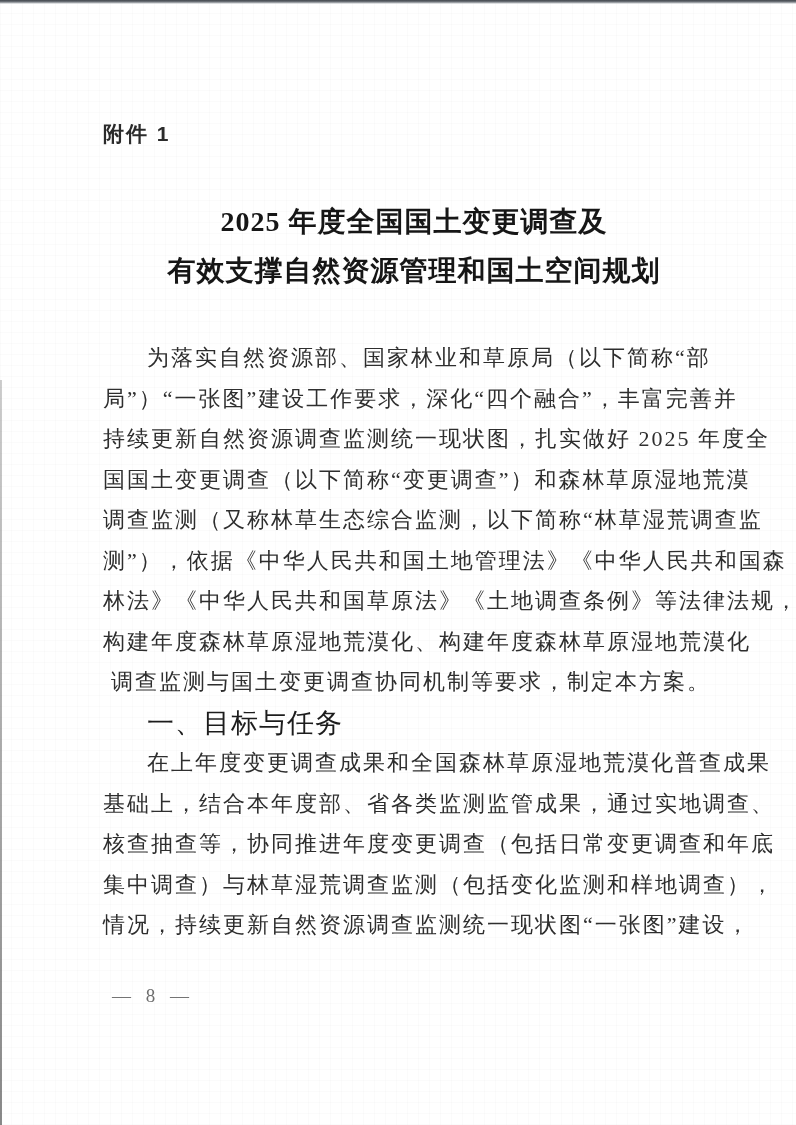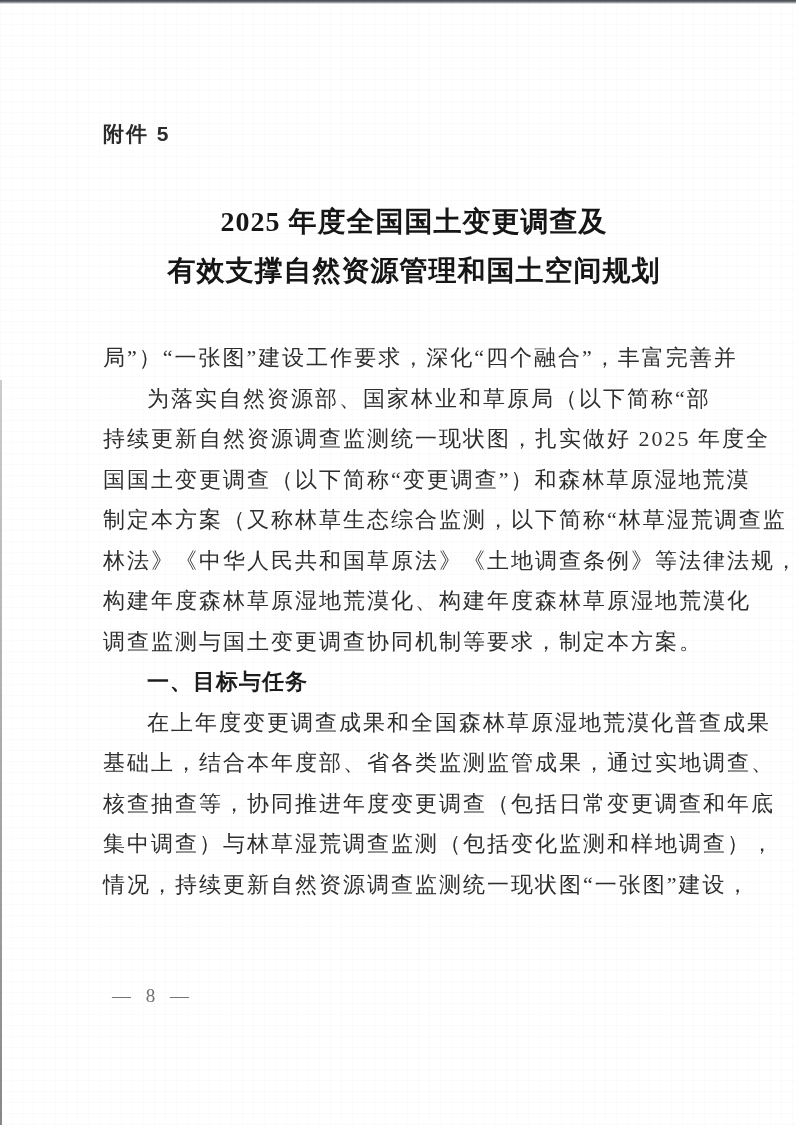--- a/index.html
+++ b/index.html
@@ -64,59 +64,60 @@
     color: #2e2e2e;
   }
   .line {
     text-align: justify;
     text-align-last: justify;
     letter-spacing: 2px;
     white-space: nowrap;
     height: 40.5px;
   }
   .line.indent { padding-left: 44px; }
-  .line.end { text-align-last: left; }
+  .line.end { text-align-last: left; margin-left: 8px; }
   .line.heading {
     padding-left: 44px;
     text-align-last: left;
     font-family: "Liberation Sans", "DejaVu Sans", sans-serif;
-    font-weight: bold;
-    font-size: 22px;
+    font-weight: normal;
+    font-size: 27px;
     letter-spacing: 1px;
     color: #1c1c1c;
   }
   .page-footer {
     position: absolute;
     top: 985px;
     left: 112px;
     font-size: 19px;
     letter-spacing: 5px;
     color: #6e6e6e;
   }
 </style>
 </head>
 <body>
 
 <div class="page">
   <div class="scan-edge-top"></div>
   <div class="scan-edge-left"></div>
 
-  <div class="attachment">附件 5</div>
+  <div class="attachment">附件 1</div>
 
   <div class="title-block">
     <div>2025 年度全国国土变更调查及</div>
     <div>有效支撑自然资源管理和国土空间规划</div>
   </div>
 
   <div class="doc-body">
+    <div class="line indent">为落实自然资源部、国家林业和草原局（以下简称“部</div>
     <div class="line">局”）“一张图”建设工作要求，深化“四个融合”，丰富完善并</div>
-    <div class="line indent">为落实自然资源部、国家林业和草原局（以下简称“部</div>
     <div class="line">持续更新自然资源调查监测统一现状图，扎实做好 2025 年度全</div>
     <div class="line">国国土变更调查（以下简称“变更调查”）和森林草原湿地荒漠</div>
-    <div class="line">制定本方案（又称林草生态综合监测，以下简称“林草湿荒调查监</div>
+    <div class="line">调查监测（又称林草生态综合监测，以下简称“林草湿荒调查监</div>
+    <div class="line">测”），依据《中华人民共和国土地管理法》《中华人民共和国森</div>
     <div class="line">林法》《中华人民共和国草原法》《土地调查条例》等法律法规，</div>
     <div class="line">构建年度森林草原湿地荒漠化、构建年度森林草原湿地荒漠化</div>
     <div class="line end">调查监测与国土变更调查协同机制等要求，制定本方案。</div>
     <div class="line heading">一、目标与任务</div>
     <div class="line indent">在上年度变更调查成果和全国森林草原湿地荒漠化普查成果</div>
     <div class="line">基础上，结合本年度部、省各类监测监管成果，通过实地调查、</div>
     <div class="line">核查抽查等，协同推进年度变更调查（包括日常变更调查和年底</div>
     <div class="line">集中调查）与林草湿荒调查监测（包括变化监测和样地调查），</div>
     <div class="line">情况，持续更新自然资源调查监测统一现状图“一张图”建设，</div>
   </div>

